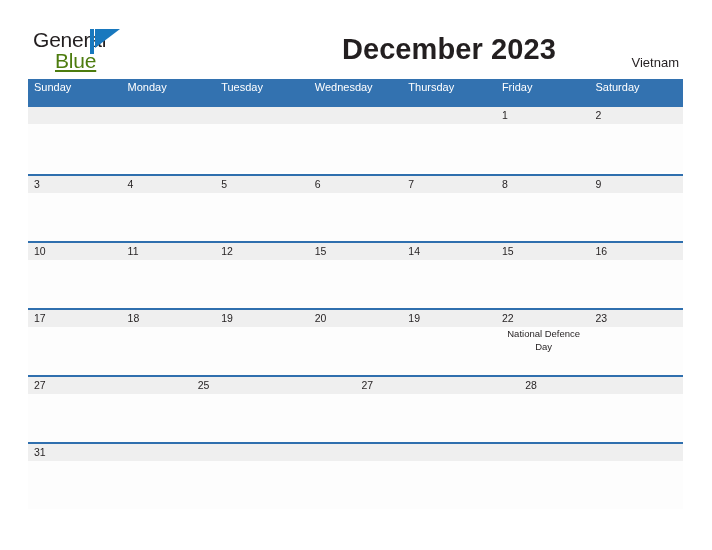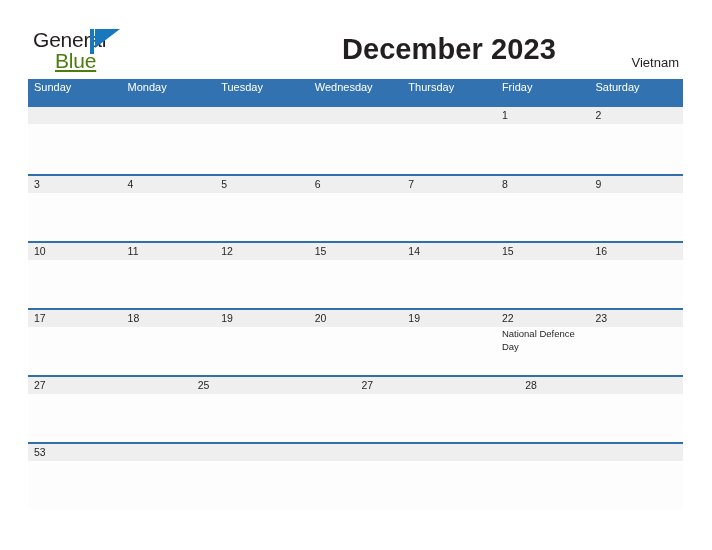--- a/index.html
+++ b/index.html
@@ -154,20 +154,21 @@
   .day-events {
     padding-left: 6px;
     padding-right: 4px;
     padding-top: 1px;
   }
   .day-event {
     font-size: 9.5px;
     color: #231f20;
     line-height: 12.5px;
     word-wrap: break-word;
+    text-align: center;
   }
 </style>
 </head>
 <body>
 
 <div class="page-header">
 
   <div class="logo">
     <span class="logo-general">General</span>
     <span class="logo-flag">
@@ -313,21 +314,21 @@
             <span class="day-number">27</span>
           </div>
           <div class="day-cell">
             <span class="day-number">28</span>
           </div>
         </div>
       </div>
       <div class="week-row">
         <div class="week-cells">
           <div class="day-cell">
-            <span class="day-number">53</span>
+            <span class="day-number">31</span>
           </div>
           <div class="day-cell empty">
             <span class="day-number"></span>
           </div>
           <div class="day-cell empty">
             <span class="day-number"></span>
           </div>
           <div class="day-cell empty">
             <span class="day-number"></span>
           </div>

